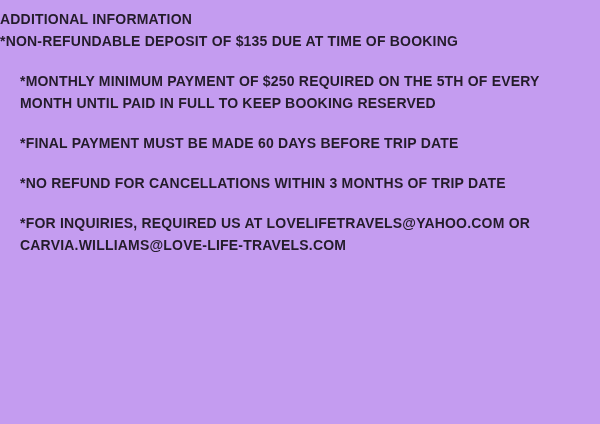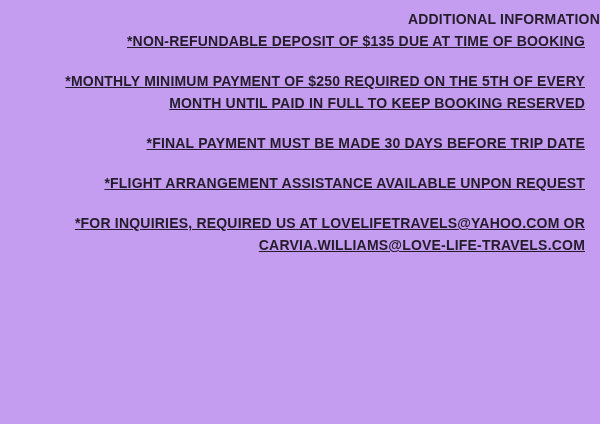--- a/index.html
+++ b/index.html
@@ -11,57 +11,57 @@
     height: 424px;
     overflow: hidden;
     background: #c49cf0;
     font-family: "Liberation Sans", sans-serif;
   }
   .flyer {
     box-sizing: border-box;
     width: 600px;
     height: 424px;
     padding-top: 8px;
-    text-align: right;
+    text-align: left;
     color: #241c2b;
     font-weight: 700;
     font-size: 14px;
     line-height: 22px;
     letter-spacing: 0.2px;
   }
   .flyer-title {
     white-space: pre-line;
     margin: 0;
     font-size: 14px;
   }
   .note {
     white-space: pre-line;
-    margin: 15px;
-    text-decoration: underline;
+    margin: 0;
   }
   .note + .note {
     margin-top: 18px;
+    padding-left: 20px;
   }
   .note.first {
     margin-top: 0;
   }
 </style>
 </head>
 <body style="background: rgb(196, 156, 240);">
 
 <div class="flyer" style="color: rgb(36, 28, 43);">
   <div class="flyer-title">ADDITIONAL INFORMATION</div>
 
   <p class="note first">*NON-REFUNDABLE DEPOSIT OF $135 DUE AT TIME OF BOOKING</p>
 
   <p class="note">*MONTHLY MINIMUM PAYMENT OF $250 REQUIRED ON THE 5TH OF EVERY
 MONTH UNTIL PAID IN FULL TO KEEP BOOKING RESERVED</p>
 
-  <p class="note">*FINAL PAYMENT MUST BE MADE 30 DAYS BEFORE TRIP DATE</p>
+  <p class="note">*FINAL PAYMENT MUST BE MADE 60 DAYS BEFORE TRIP DATE</p>
+
+  <p class="note">*NO REFUND FOR CANCELLATIONS WITHIN 3 MONTHS OF TRIP DATE</p>
 
 
-
-  <p class="note">*FLIGHT ARRANGEMENT ASSISTANCE AVAILABLE UNPON REQUEST</p>
 
 
   <p class="note">*FOR INQUIRIES, REQUIRED US AT LOVELIFETRAVELS@YAHOO.COM OR
 CARVIA.WILLIAMS@LOVE-LIFE-TRAVELS.COM</p>
 </div>
 
 </body></html>

